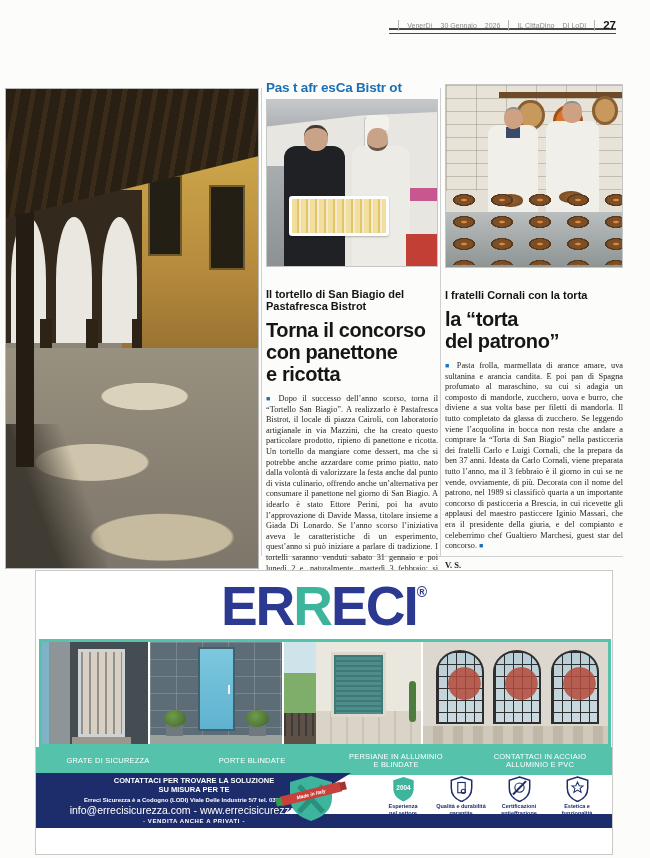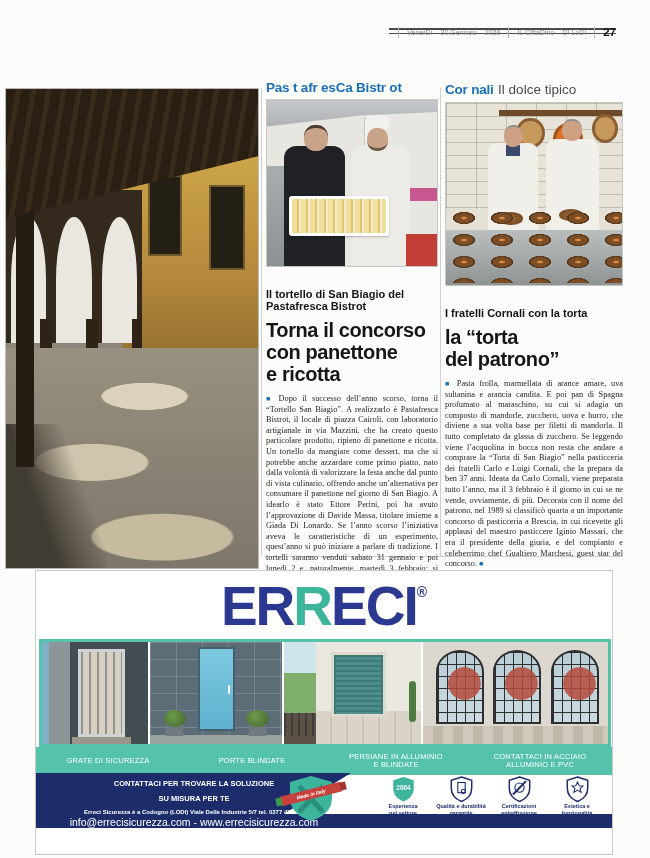--- a/index.html
+++ b/index.html
@@ -2,21 +2,21 @@
 <html><head>
 <meta charset="utf-8">
 <style>
   html,body{margin:0;padding:0;background:#e9e9e9;}
   .page{position:relative;width:650px;height:858px;background:#fcfcfb;font-family:"Liberation Sans",sans-serif;overflow:hidden;margin:0 auto;}
   .abs{position:absolute;}
   .pre{white-space:pre-line;}
 
   
   .mast-rule{left:389px;top:28px;width:227px;height:3px;border-top:2px solid #4a4a4a;border-bottom:1px solid #4a4a4a;}
-  .mast-row{left:389px;top:25px;width:227px;height:14px;display:flex;align-items:center;justify-content:flex-end;gap:8px;font-size:7px;color:#8a8a8a;}
+  .mast-row{left:389px;top:18px;width:227px;height:14px;display:flex;align-items:center;justify-content:flex-end;gap:8px;font-size:7px;color:#8a8a8a;}
   .mast-sep{width:1px;height:11px;background:#b4b4b4;}
   .mast-pageno{font-size:11.5px;font-weight:bold;color:#161616;}
 
   
   .v-div{width:1px;background:#cfcfcf;top:88px;height:468px;}
   .col{top:80px;}
   .kicker{font-size:13.5px;font-weight:bold;color:#1a6fb5;letter-spacing:-0.2px;}
   .kicker-sub{font-size:13.5px;font-weight:normal;color:#4c4c4c;}
   .news-photo{position:relative;border:1px solid #c6c6c6;overflow:hidden;background:#ddd;}
   .caption{margin-top:21px;font-size:11px;font-weight:bold;color:#141414;}
@@ -115,21 +115,21 @@
     background-image:
       radial-gradient(circle at 60% 45%,rgba(179,75,58,.85) 0 34%,rgba(179,75,58,0) 36%),
       repeating-linear-gradient(#2e2e2e 0 1px,rgba(0,0,0,0) 1px 12px),
       repeating-linear-gradient(90deg,#2e2e2e 0 1px,rgba(0,0,0,0) 1px 9px),
       linear-gradient(#b8cdd6,#cbdae0);}
   .ad-bar{position:absolute;left:0;top:176px;width:100%;height:28px;background:#55c3ab;display:flex;align-items:center;}
   .ad-bar-cell{flex:1;text-align:center;color:#ffffff;font-weight:normal;font-size:7.5px;line-height:8.5px;letter-spacing:0.2px;}
   .ad-bottom-navy{position:absolute;left:0;top:202px;width:100%;height:56px;background:#1d2c6b;
     clip-path:polygon(0 0,54.7% 0,43% 73%,100% 73%,100% 98%,0 98%);}
   .ad-contact{position:absolute;left:8px;top:205px;width:300px;color:#fff;text-align:center;}
-  .ad-contact-title{font-size:7.5px;font-weight:bold;line-height:15px;}
+  .ad-contact-title{font-size:7.5px;font-weight:bold;line-height:9px;}
   .ad-contact-addr{margin-top:3px;font-size:6px;font-weight:bold;}
   .ad-contact-web{margin-top:1px;font-size:10.5px;}
   .ad-contact-note{margin-top:2px;font-size:6px;font-weight:bold;letter-spacing:0.6px;}
   .miy{position:absolute;left:250px;top:203px;width:50px;height:48px;}
   .miy-ribbon{position:absolute;left:-6px;top:15px;width:62px;height:10px;background:#c6403c;transform:rotate(-14deg);color:#fff;font-size:5px;font-style:italic;font-weight:bold;text-align:center;line-height:10px;}
   .miy-ribbon::before{content:"";position:absolute;left:-5px;top:1px;width:6px;height:8px;background:#3a9a4e;}
   .miy-ribbon::after{content:"";position:absolute;right:-5px;top:1px;width:6px;height:8px;background:#a33330;}
   .badges{position:absolute;left:338px;top:205px;width:232px;height:40px;display:flex;}
   .badge{flex:1;display:flex;flex-direction:column;align-items:center;}
   .badge-label{margin-top:1px;font-size:5.5px;line-height:6.5px;font-weight:bold;color:#1d2c6b;text-align:center;}
@@ -194,24 +194,20 @@
     <div class="caption">Il tortello di San Biagio del Pastafresca Bistrot</div>
     <div class="headline">
       <span>Torna il concorso</span>
       <span>con panettone</span>
       <span>e ricotta</span>
     </div>
     <p class="bodytext"><span class="lead-sq">■</span> <span>Dopo il successo dell’anno scorso, torna il “Tortello San Biagio”. A realizzarlo è Pastafresca Bistrot, il locale di piazza Cairoli, con laboratorio artigianale in via Mazzini, che ha creato questo particolare prodotto, ripieno di panettone e ricotta. Un tortello da mangiare come dessert, ma che si potrebbe anche azzardare come primo piatto, nato dalla volontà di valorizzare la festa anche dal punto di vista culinario, offrendo anche un’alternativa per consumare il panettone nel giorno di San Biagio. A idearlo è stato Ettore Perini, poi ha avuto l’approvazione di Davide Massa, titolare insieme a Giada Di Lonardo. Se l’anno scorso l’iniziativa aveva le caratteristiche di un esperimento, quest’anno si può iniziare a parlare di tradizione. I tortelli saranno venduti sabato 31 gennaio e poi lunedì 2 e, naturalmente, martedì 3 febbraio; si potranno acquistare da asporto o gustare nel bistrot. Per assicurarseli, meglio prenotarli.</span> <span class="end-sq">■</span></p>
   </div>
 
   <div class="abs col" style="left:445px;width:178px;">
-    <div>
-      <span class="kicker">Cor nali</span>
-      <span class="kicker-sub">Il dolce tipico</span>
-    </div>
     <div class="news-photo" style="margin-top:4px;width:176px;height:182px;">
       <div class="abs bp">
         <div class="bp-tiles"></div>
         <div class="bp-shelf"></div>
         <div class="bp-sieve1"></div>
         <div class="bp-sieve2"></div>
         <div class="bp-sieve3"></div>
         <div class="bp-chef1"></div>
         <div class="bp-chef1-collar"></div>
         <div class="bp-chef1-head"></div>

